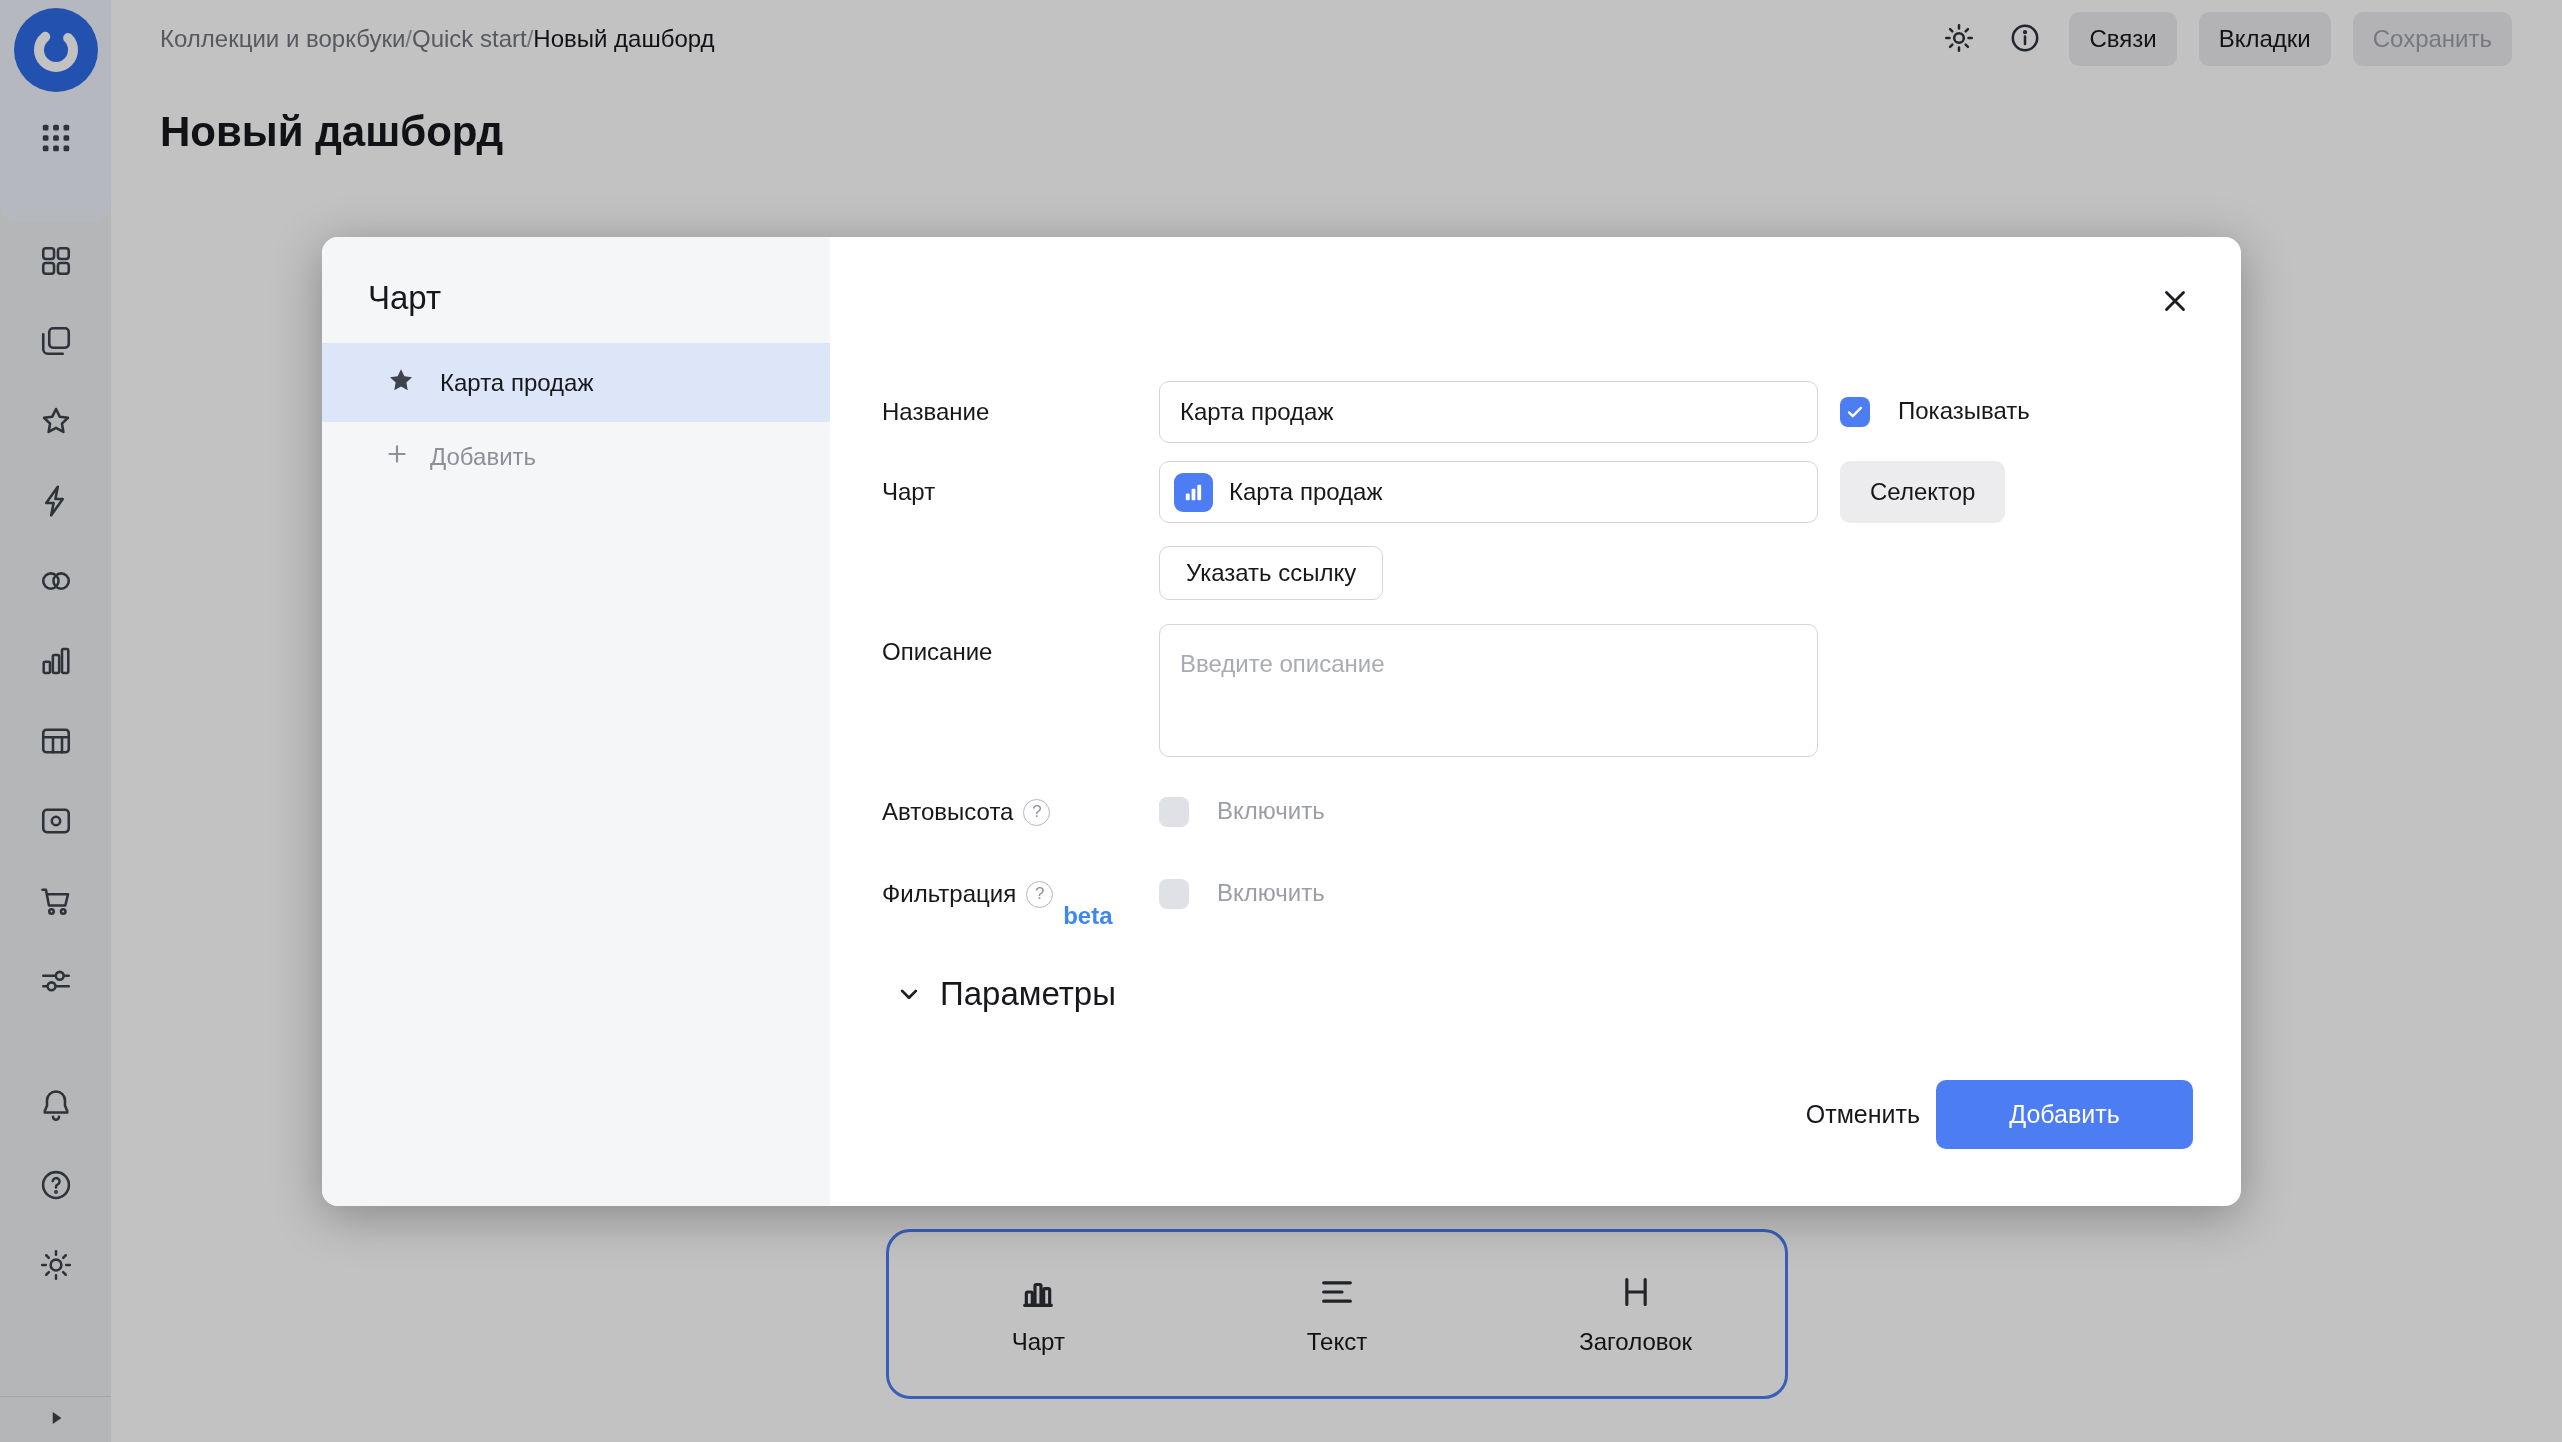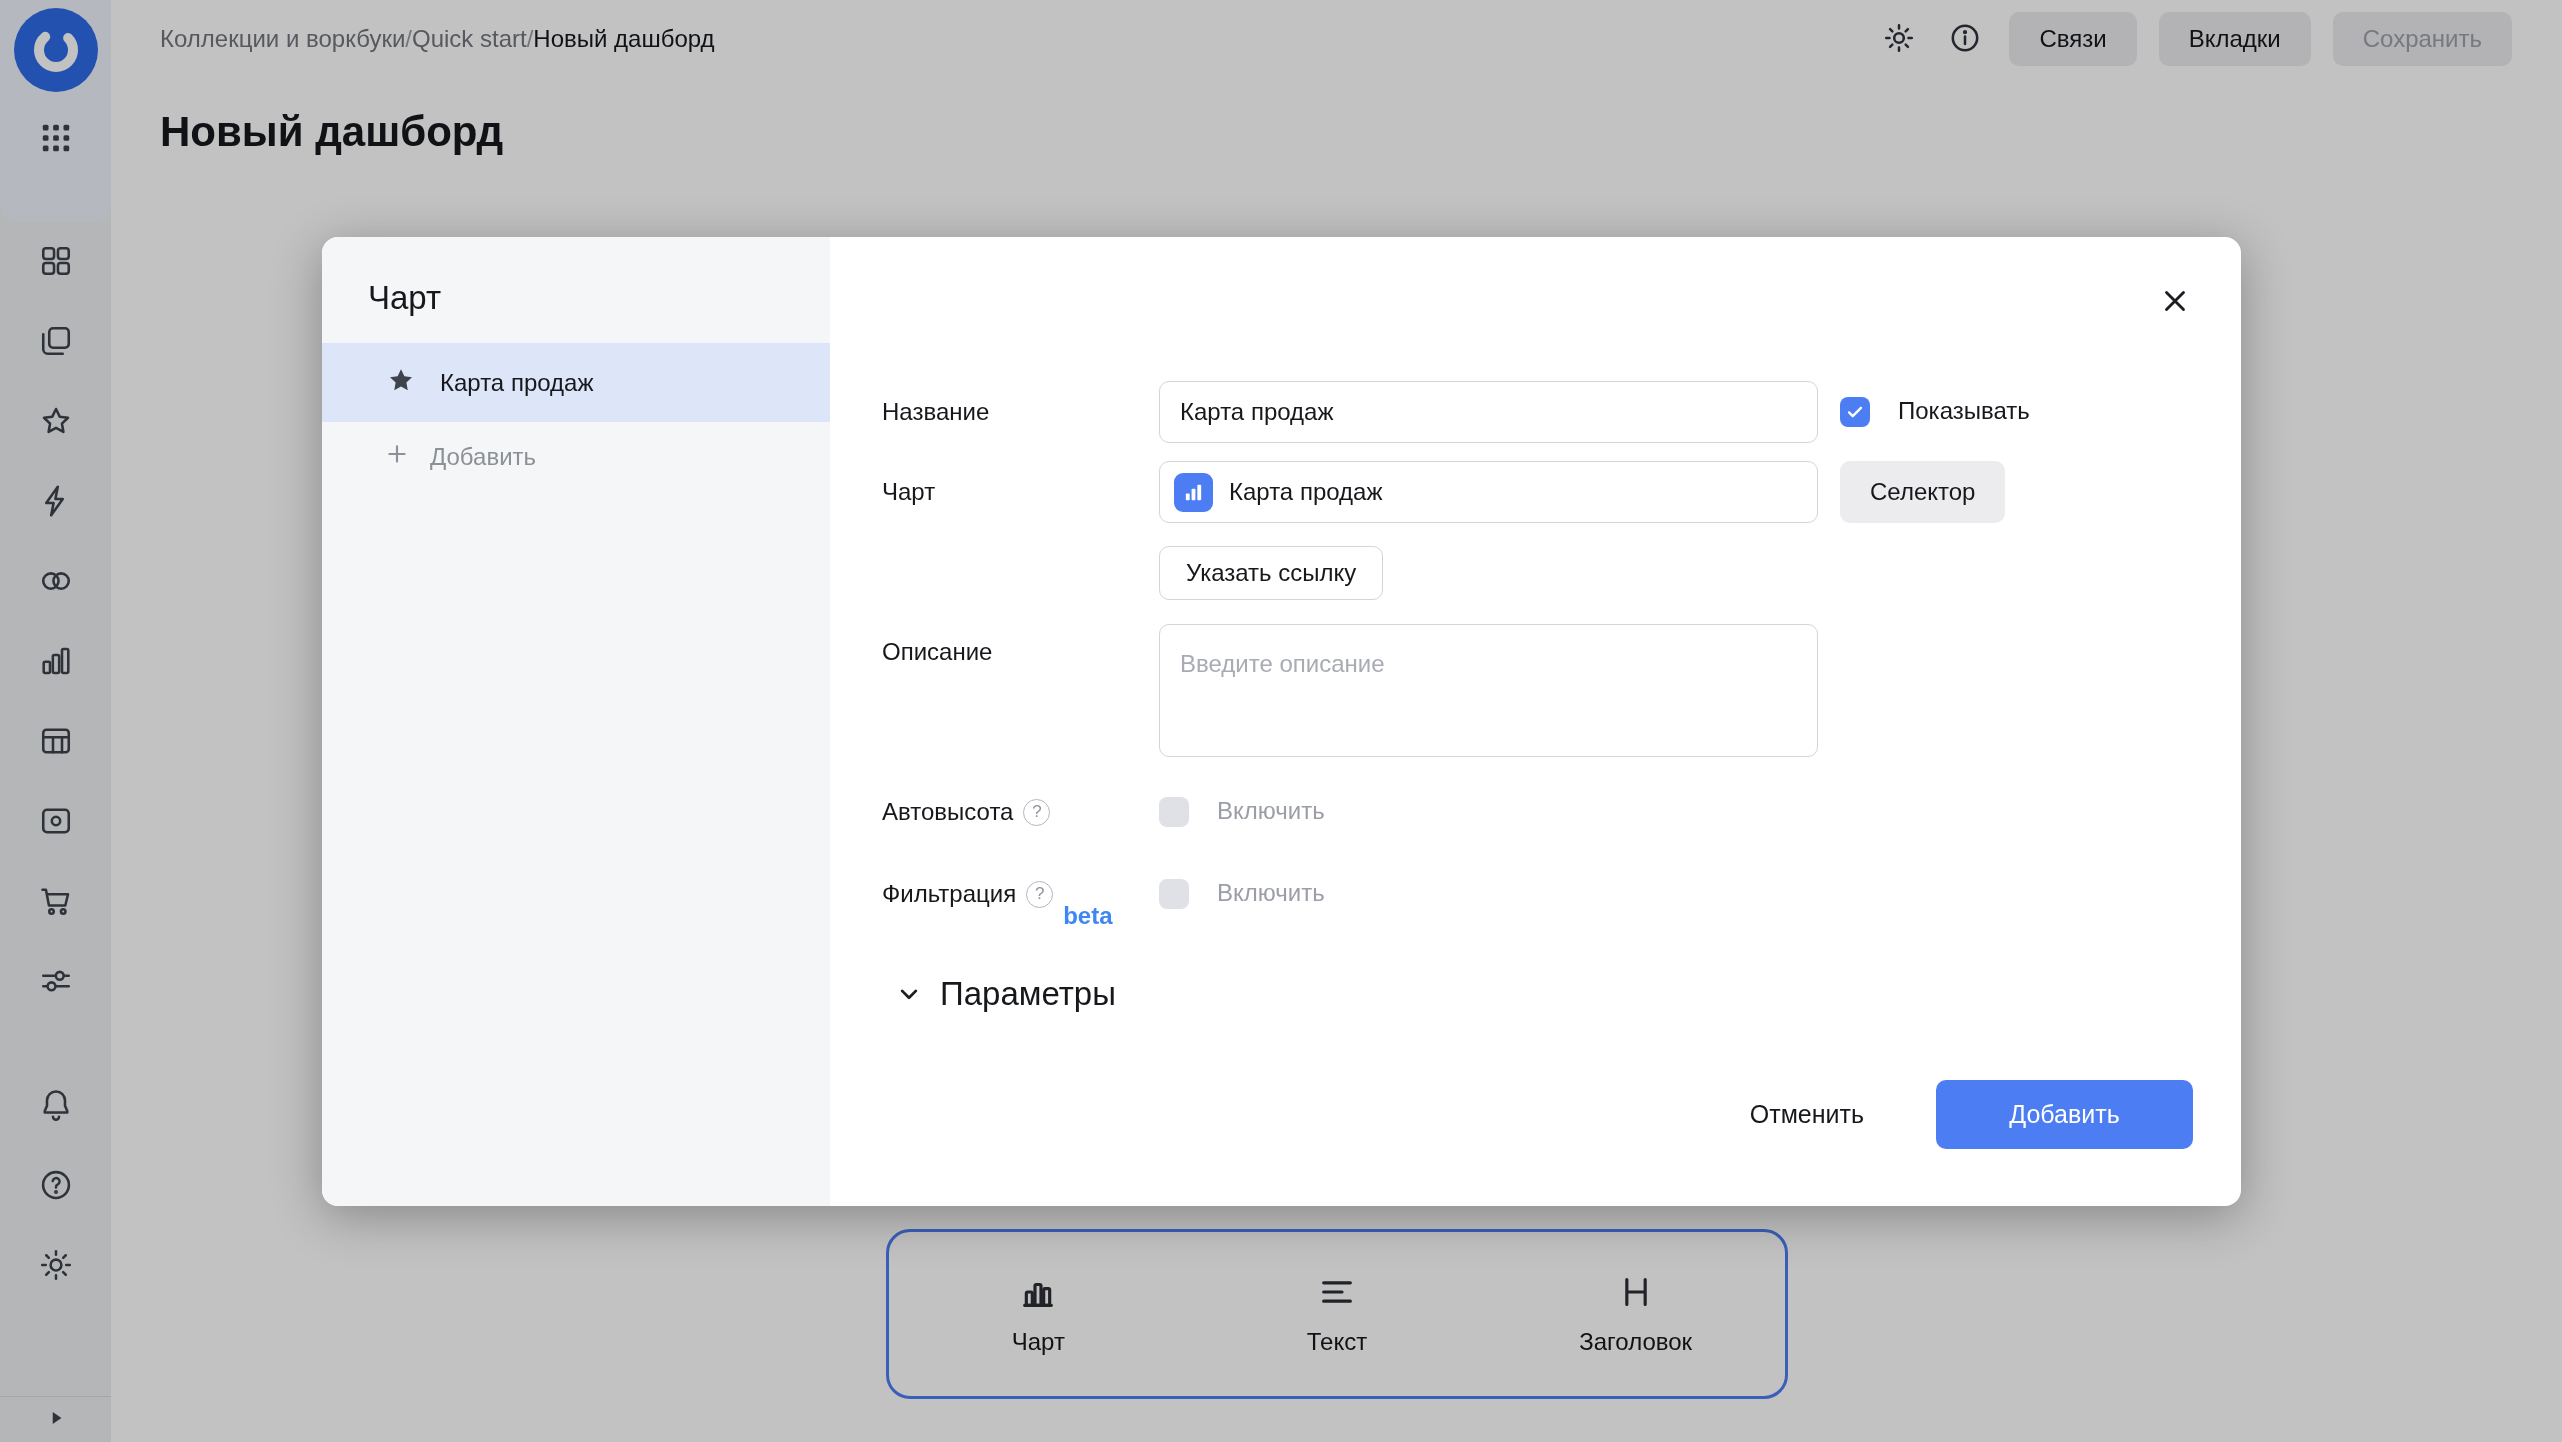--- a/index.html
+++ b/index.html
@@ -23,21 +23,21 @@
 
   
   .topbar { position: absolute; left: 111px; right: 0; top: 0; height: 78px; display: flex; align-items: center; padding: 0 50px 0 49px; }
   .breadcrumb { display: flex; align-items: center; gap: 0; font-size: 24px; }
   .breadcrumb a { color: #73767e; text-decoration: none; cursor: pointer; }
   .breadcrumb .sep { color: #9a9da4; }
   .breadcrumb .current { color: #16181c; font-weight: 500; }
   .top-actions { margin-left: auto; display: flex; align-items: center; gap: 22px; }
   .icon-btn { width: 44px; height: 44px; background: none; border: none; cursor: pointer; color: #2f333b; display:flex; align-items:center; justify-content:center; }
   .icon-btn svg { width: 34px; height: 34px; stroke: currentColor; fill: none; stroke-width: 1.8; stroke-linecap: round; }
-  .top-btn { height: 54px; padding: 0 30px; border: none; border-radius: 10px; background: #ececef; font-size: 24px;
+  .top-btn { height: 54px; padding: 0 20px; border: none; border-radius: 10px; background: #ececef; font-size: 24px;
              font-family: inherit; color: #16181c; cursor: pointer; text-align: center; }
   .top-btn.disabled { color: #9ba0a8; cursor: default; }
 
   
   .page-title { position: absolute; left: 160px; top: 108px; font-size: 42px; font-weight: 700; }
 
   .edit-toolbar { position: absolute; left: 886px; top: 1229px; width: 902px; height: 170px; background: #fff;
                   border: 3px solid var(--accent, #4d7df2); border-radius: 24px; display: flex; }
   .tool-item { flex: 1; display: flex; flex-direction: column; align-items: center; justify-content: center; gap: 12px; cursor: pointer; }
   .tool-item svg { width: 40px; height: 40px; stroke: #2c2f36; fill: none; stroke-width: 1.9; stroke-linecap: round; stroke-linejoin: round; }
@@ -79,21 +79,21 @@
   .cb.checked { background: var(--accent, #4d7df2); }
   .cb.off { background: #dfe1e6; }
   .cb svg { width: 22px; height: 22px; stroke: #fff; stroke-width: 2.6; fill: none; stroke-linecap: round; stroke-linejoin: round; }
   .muted { color: #9b9ea6; }
   .qmark { width: 27px; height: 27px; margin-left: 10px; border: 1.5px solid #b3b6bd; border-radius: 50%; color: #8e939c;
            font-size: 17px; display: inline-flex; align-items: center; justify-content: center; flex-shrink: 0; }
   .beta { margin-left: 10px; color: var(--beta, #3d87f5); font-weight: 600; font-size: 24px; margin-top: 44px; }
   .params-row { position: absolute; left: 572px; top: 738px; display: flex; align-items: flex-end; gap: 16px; cursor: pointer; }
   .params-row svg { width: 30px; height: 30px; stroke: #1b1d22; stroke-width: 2.2; fill: none; stroke-linecap: round; stroke-linejoin: round; }
   .params-label { font-size: 33px; font-weight: 500; }
-  .modal-footer { position: absolute; right: 48px; top: 843px; height: 69px; display: flex; align-items: center; gap: 56px; }
+  .modal-footer { position: absolute; right: 48px; top: 843px; height: 69px; display: flex; align-items: center; }
   .btn-flat { background: none; border: none; font-size: 25px; font-family: inherit; color: #16181c; cursor: pointer; padding: 0 16px; }
   .btn-primary { min-width: 257px; height: 69px; border: none; border-radius: 10px; background: var(--accent, #4d7df2);
                  color: #fff; font-size: 25px; font-family: inherit; cursor: pointer; }
 </style>
 </head>
 <body>
 
 <div class="screen">
 
   <aside class="sidebar">

